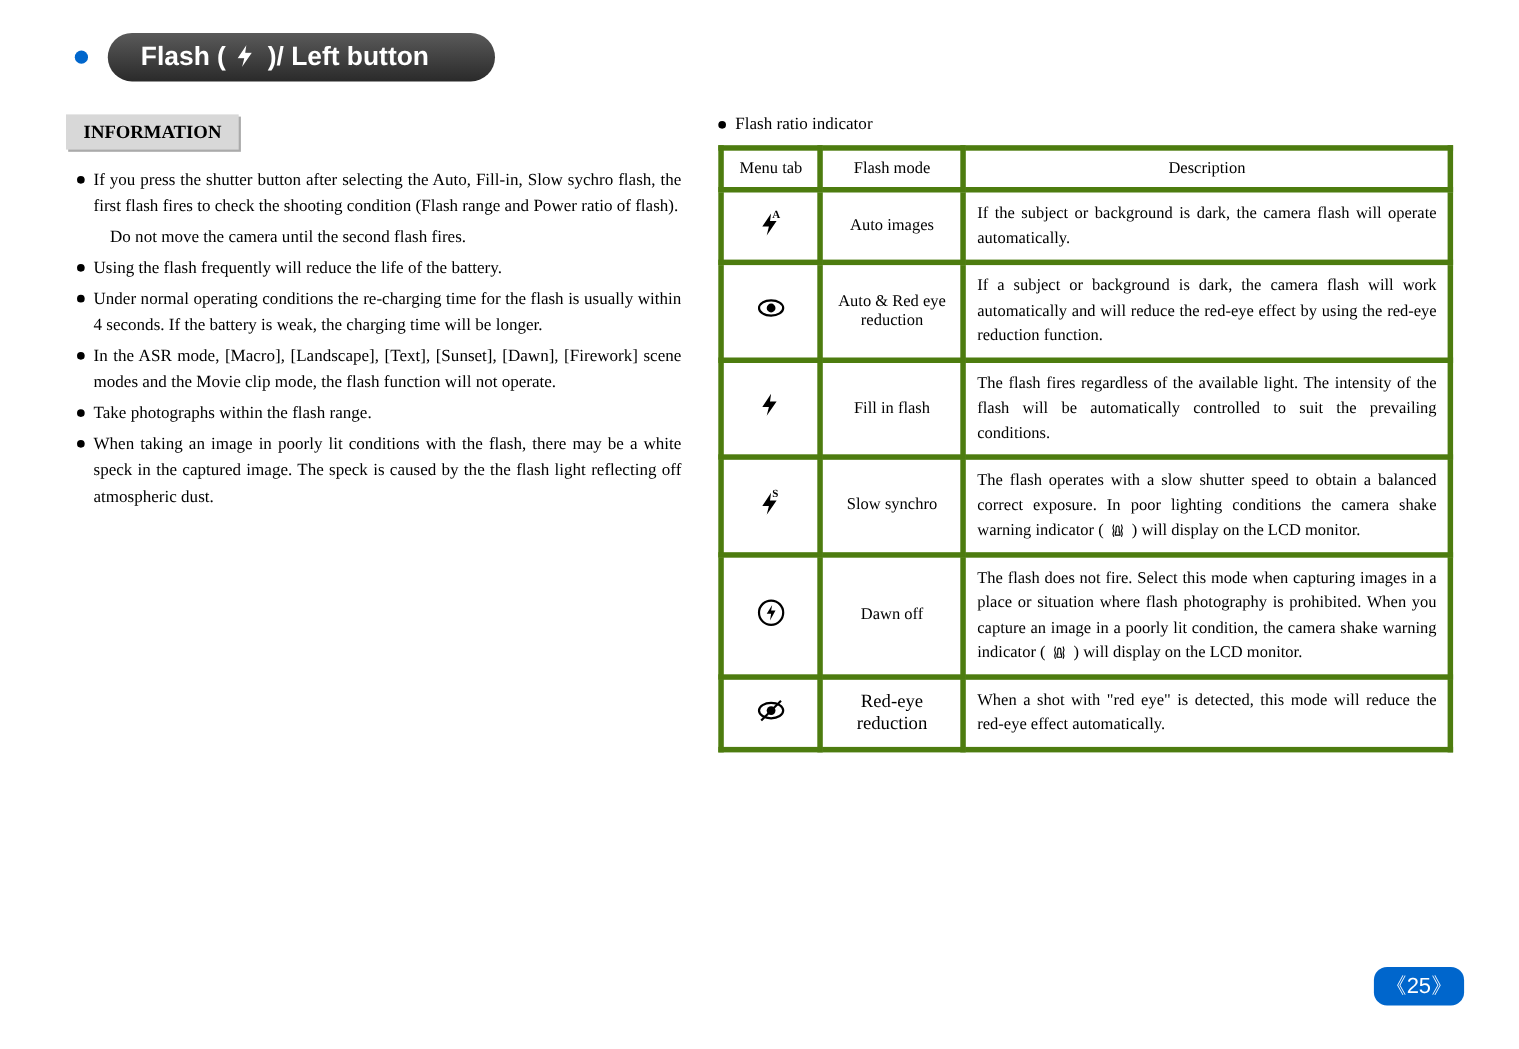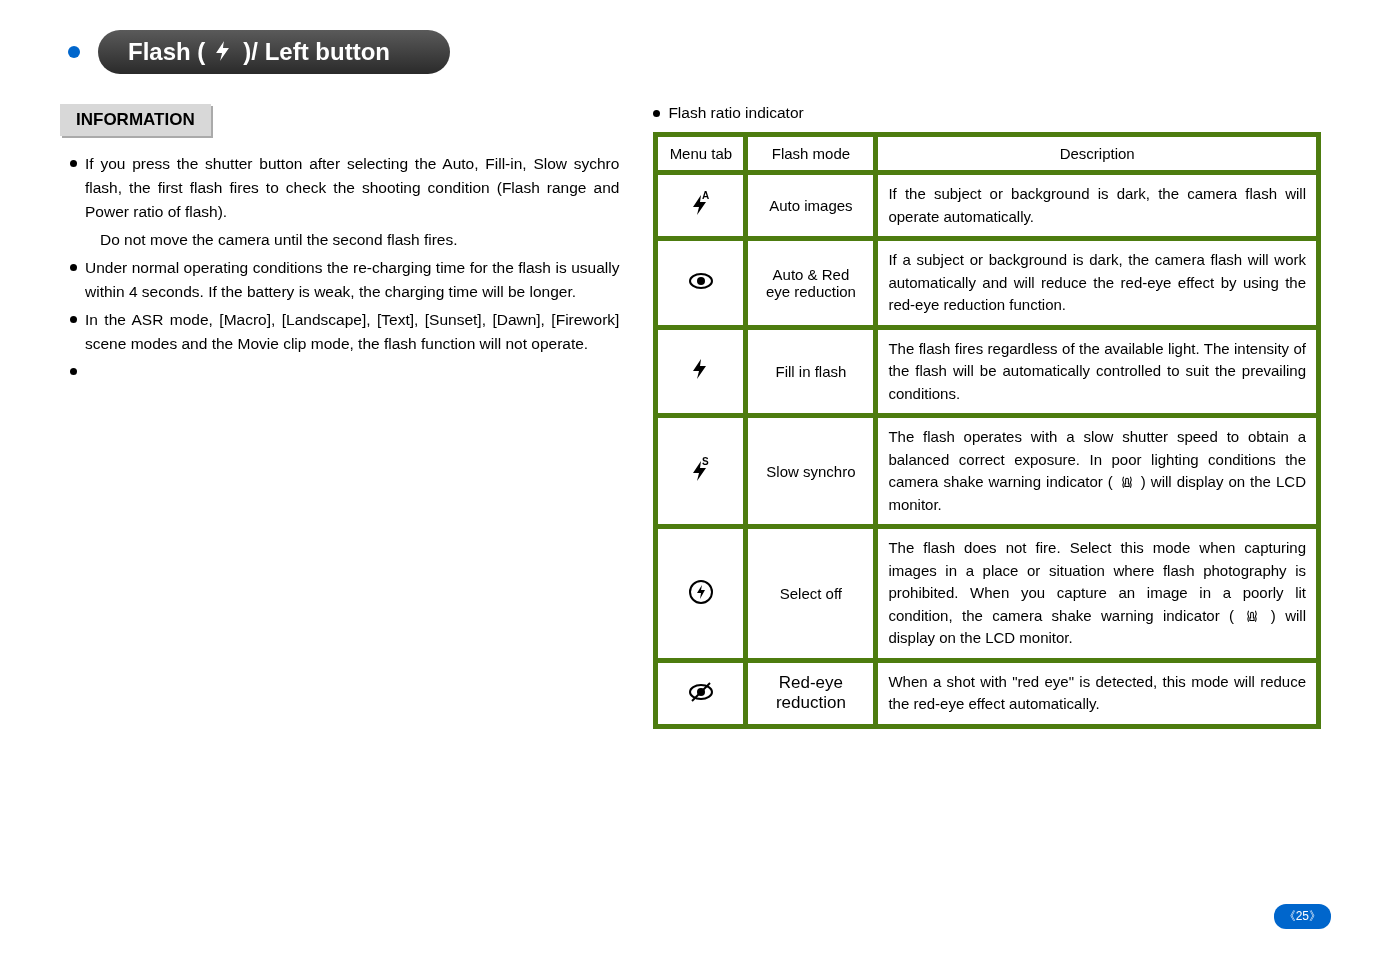--- a/index.html
+++ b/index.html
@@ -42,20 +42,21 @@
     width: 12px;
     height: 12px;
     background: #0066cc;
     border-radius: 50%;
     top: 8px;
     left: 8px;
   }
   .columns {
     display: flex;
     gap: 24px;
+    font-family: Liberation Serif, serif;
   }
   .left-col { width: 580px; }
   .right-col { width: 680px; }
   .info-header {
     background: #d8d8d8;
     font-weight: bold;
     font-size: 17px;
     padding: 6px 16px;
     display: inline-block;
     box-shadow: 2px 2px 0 #aaa;
@@ -107,24 +108,24 @@
   th {
     font-weight: normal;
     text-align: center;
   }
   .col-menu { width: 90px; text-align: center; }
   .col-mode { width: 130px; text-align: center; }
   .col-desc { text-align: justify; line-height: 1.5; }
   .page-num {
     position: absolute;
     right: 50px;
-    bottom: 25px;
+    bottom: 40px;
     background: #0066cc;
     color: #fff;
-    font-size: 12px;
+    font-size: 20px;
     padding: 4px 10px;
     border-radius: 12px;
   }
   svg.icon { width: 26px; height: 26px; }
 </style>
 </head>
 <body>
 
 <svg width="0" height="0" style="position:absolute">
   <defs>
@@ -176,28 +177,37 @@
   <div class="left-col">
     <div class="info-header">INFORMATION</div>
     <div class="info-box">
       <div class="bullet-item">
         <span class="bullet-dot"></span>
         <span>If you press the shutter button after selecting the Auto, Fill-in, Slow sychro flash, the first flash fires to check the shooting condition (Flash range and Power ratio of flash).</span>
       </div>
       <div class="sub-line">Do not move the camera until the second flash fires.</div>
       <div class="bullet-item">
         <span class="bullet-dot"></span>
+        <span>Using the flash frequently will reduce the life of the battery.</span>
+      </div>
+      <div class="bullet-item">
+        <span class="bullet-dot"></span>
         <span>Under normal operating conditions the re-charging time for the flash is usually within 4 seconds. If the battery is weak, the charging time will be longer.</span>
       </div>
       <div class="bullet-item">
         <span class="bullet-dot"></span>
         <span>In the ASR mode, [Macro], [Landscape], [Text], [Sunset], [Dawn], [Firework] scene modes and the Movie clip mode, the flash function will not operate.</span>
       </div>
       <div class="bullet-item">
         <span class="bullet-dot"></span>
+        <span>Take photographs within the flash range.</span>
+      </div>
+      <div class="bullet-item">
+        <span class="bullet-dot"></span>
+        <span>When taking an image in poorly lit conditions with the flash, there may be a white speck in the captured image. The speck is caused by the the flash light reflecting off atmospheric dust.</span>
       </div>
     </div>
   </div>
 
   <div class="right-col">
     <div class="right-header">
       <span class="bullet-dot"></span>
       <span>Flash ratio indicator</span>
     </div>
     <table>
@@ -236,21 +246,21 @@
         <td class="col-desc">
           <span>The flash operates with a slow shutter speed to obtain a balanced correct exposure. In poor lighting conditions the camera shake warning indicator ( </span><svg width="18" height="18" viewBox="0 0 26 26" style="vertical-align:middle">
                 <use href="#svg-shake"></use>
               </svg><span> ) will display on the LCD monitor.</span>
         </td>
       </tr>
       <tr>
         <td class="col-menu"><svg class="icon" viewBox="0 0 26 26">
                 <use href="#svg-flashoff"></use>
               </svg></td>
-        <td class="col-mode">Select off</td>
+        <td class="col-mode">Dawn off</td>
         <td class="col-desc">
           <span>The flash does not fire. Select this mode when capturing images in a place or situation where flash photography is prohibited. When you capture an image in a poorly lit condition, the camera shake warning indicator ( </span><svg width="18" height="18" viewBox="0 0 26 26" style="vertical-align:middle">
                 <use href="#svg-shake"></use>
               </svg><span> ) will display on the LCD monitor.</span>
         </td>
       </tr>
       <tr>
         <td class="col-menu"><svg class="icon" viewBox="0 0 26 26">
                 <use href="#svg-redeyefix"></use>
               </svg></td>

